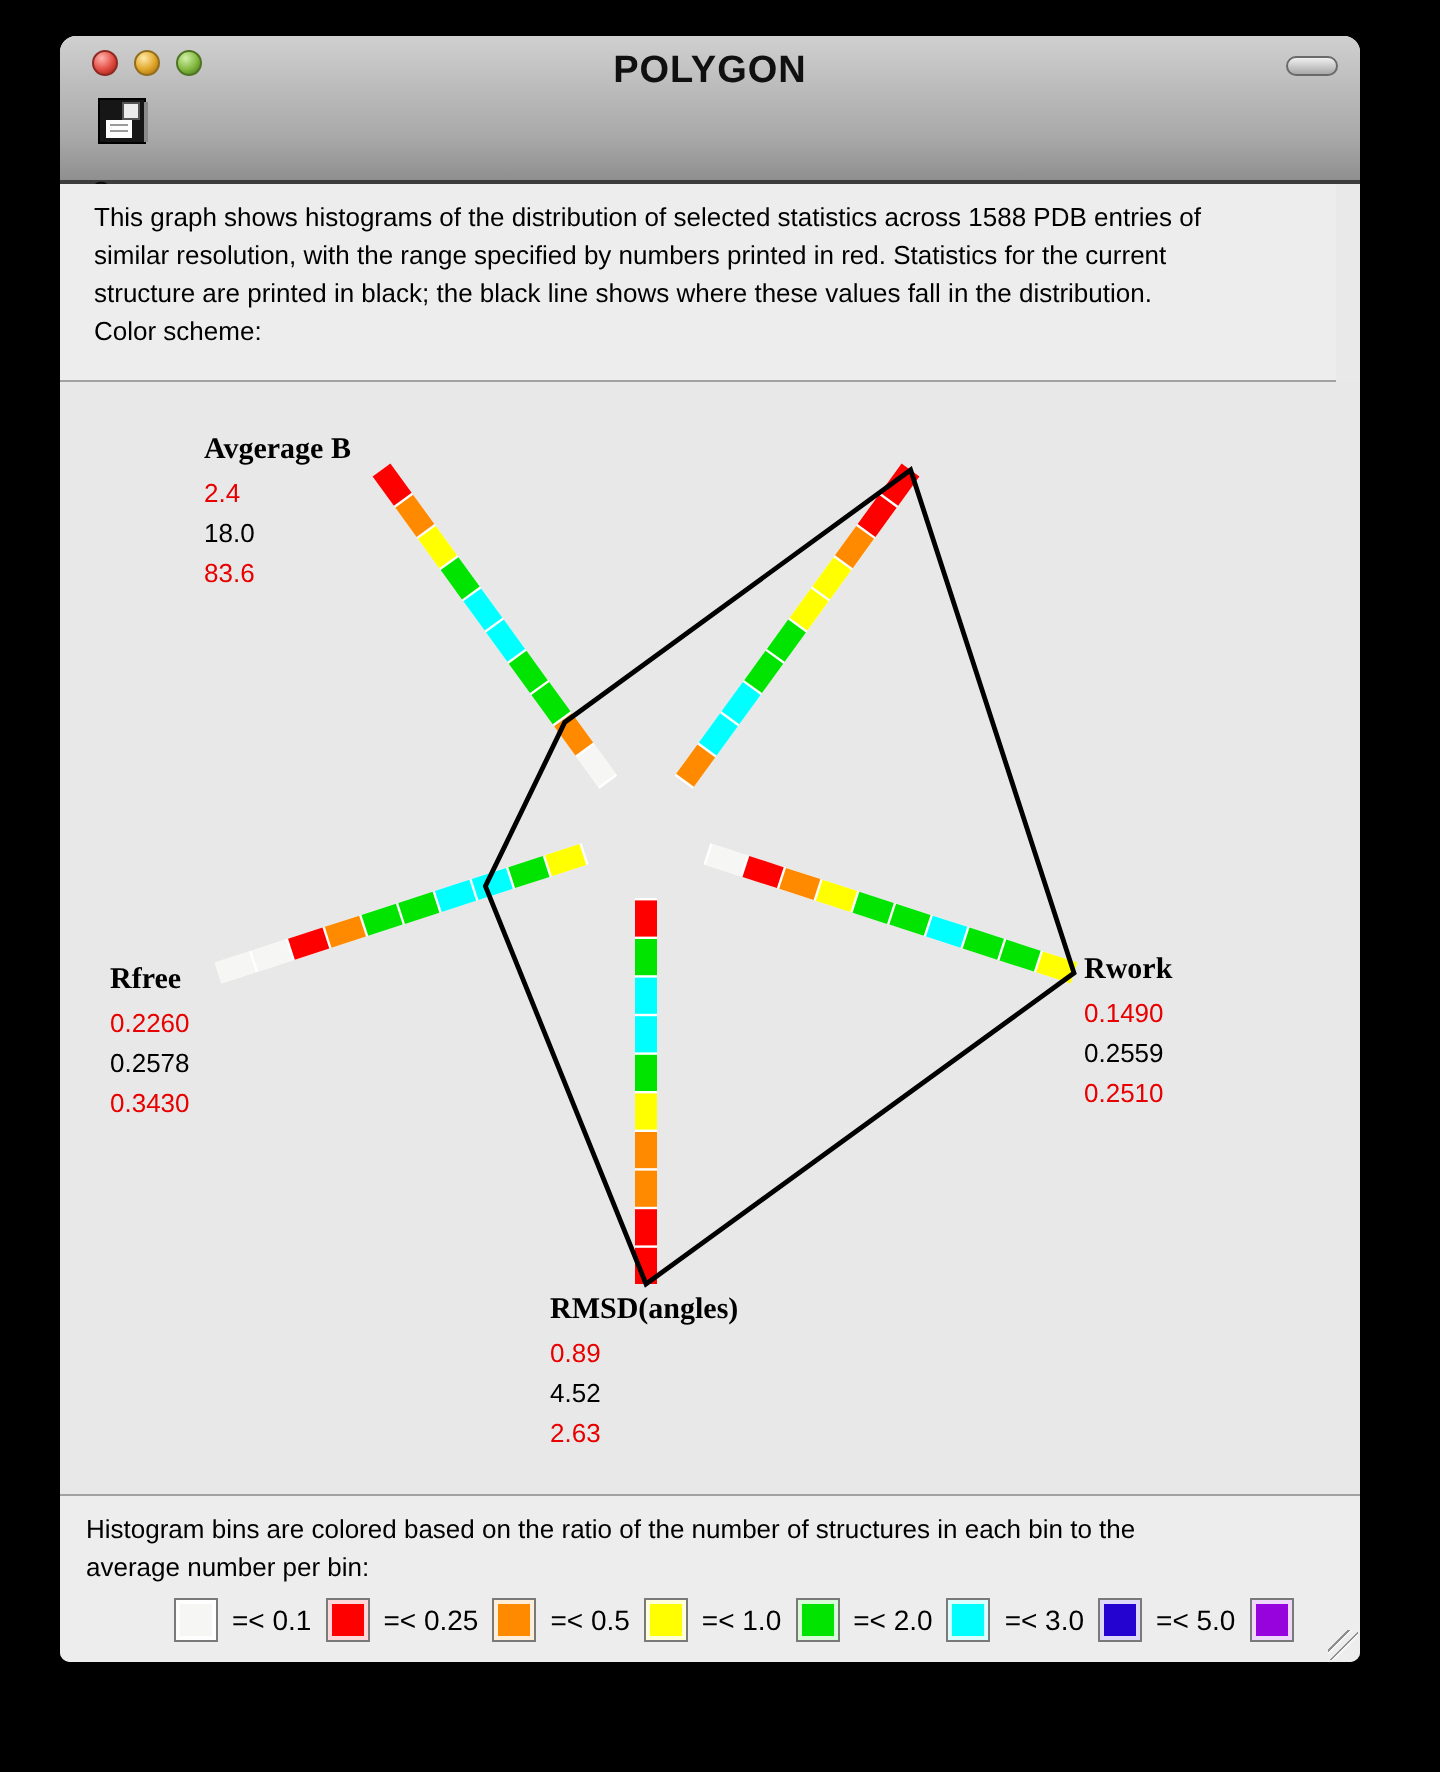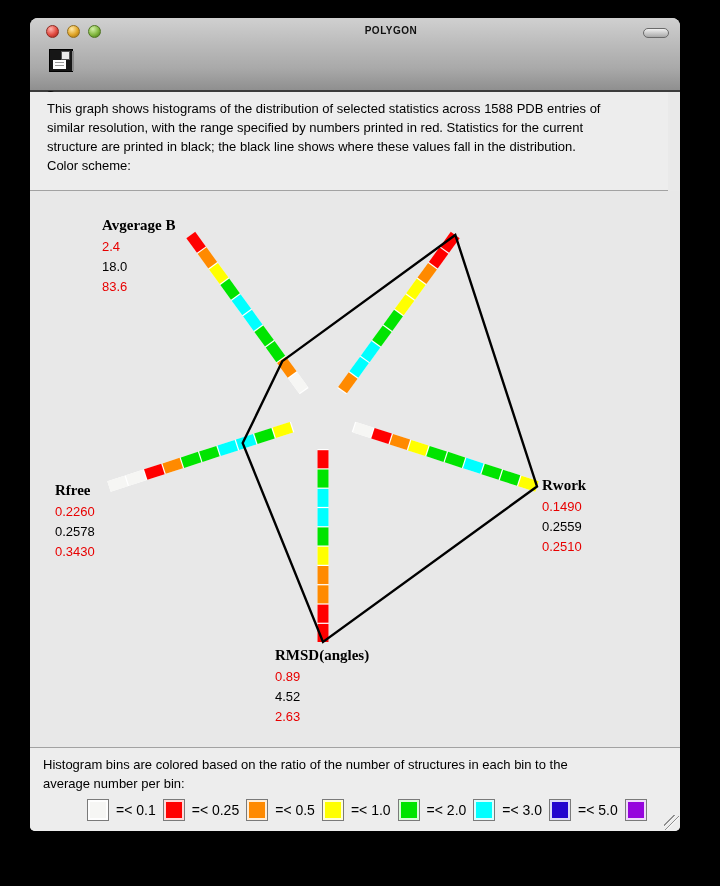--- a/index.html
+++ b/index.html
@@ -18,21 +18,21 @@
     background:linear-gradient(180deg,#d0d0d0 0%,#bcbcbc 35%,#a9a9a9 70%,#8f8f8f 100%);
     border-bottom:2px solid #3c3c3c;
   }
   .traffic { position:absolute; top:7px; left:16px; display:flex; gap:8px; }
   .light { width:13px; height:13px; border-radius:50%; box-sizing:border-box; }
   .light-red   { background:radial-gradient(circle at 35% 28%, #ffb4ae, #e24b41 55%, #8f1d15); border:1px solid #8c2a22; }
   .light-yellow{ background:radial-gradient(circle at 35% 28%, #ffe9a8, #e0a528 55%, #95650c); border:1px solid #936d1d; }
   .light-green { background:radial-gradient(circle at 35% 28%, #d2f0a8, #82b73f 55%, #3f6d14); border:1px solid #4f7522; }
   .titlebar-title {
     position:absolute; top:7px; left:0; width:100%; text-align:center;
-    font-size:10px; font-weight:bold; color:#101010; letter-spacing:0.5px;padding-left:36px;
+    font-size:19px; font-weight:bold; color:#101010; letter-spacing:0.5px;
   }
   .pill {
     position:absolute; top:10px; right:11px; width:26px; height:10px; border-radius:6px;
     background:linear-gradient(#f0f0f0,#a8a8a8); border:1px solid #6a6a6a; box-sizing:border-box;
   }
   .tool-button {
     position:absolute; top:31px; left:11px; width:40px;
     display:flex; flex-direction:column; align-items:center; cursor:default;
   }
   .save-label { font-size:13px; color:#0a0a0a; margin-top:16px; }

